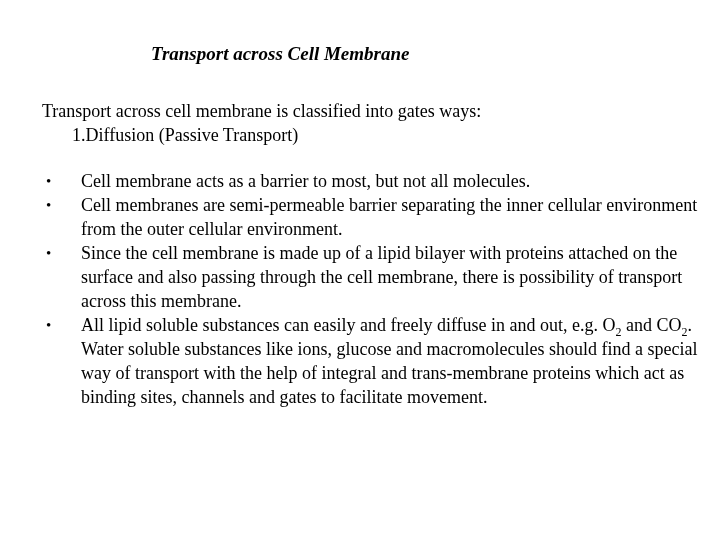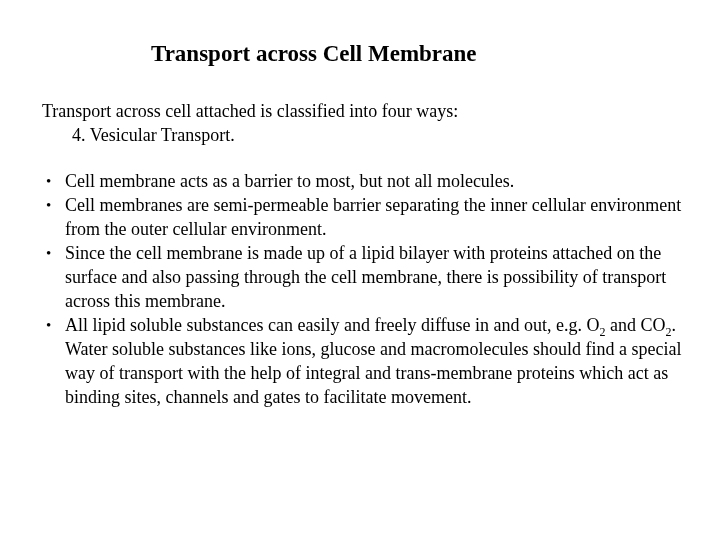--- a/index.html
+++ b/index.html
@@ -9,23 +9,24 @@
     height: 540px;
     background: #ffffff;
     color: #000000;
     font-family: "Liberation Serif", "DejaVu Serif", serif;
     font-size: 18px;
     line-height: 24px;
     overflow: hidden;
   }
   .title {
     margin: 42px 0 0 151px;
-    font-size: 23px;
+    font-size: 19px;
     font-weight: 700;
     line-height: 24px;
+    font-style: italic;
   }
   .intro {
     margin: 33px 0 0 42px;
   }
   .numlist {
     margin: 0 0 0 72px;
     padding: 0;
   }
   .numlist .num-item { display: block; }
   .bullets {
@@ -35,37 +36,38 @@
     display: flex;
     align-items: flex-start;
   }
   .bullet-marker {
     flex: 0 0 19px;
     font-size: 15px;
     line-height: 24px;
   }
   .bullet-text {
     width: 642px;
+    margin-left: 16px;
   }
   sub {
     font-size: 12px;
     line-height: 0;
   }
 </style>
 </head>
 <body>
 
 <div class="slide">
 
   <div class="title">Transport across Cell Membrane</div>
 
-  <div class="intro">Transport across cell attached is classified into four ways:</div>
+  <div class="intro">Transport across cell membrane is classified into gates ways:</div>
 
   <div class="numlist">
-    <span class="num-item">4. Vesicular Transport.</span>
+    <span class="num-item">1.Diffusion (Passive Transport)</span>
   </div>
 
   <div class="bullets">
 
     <div class="bullet-row">
       <span class="bullet-marker">•</span>
       <div class="bullet-text">Cell membrane acts as a barrier to most, but not all molecules.</div>
     </div>
 
     <div class="bullet-row">

